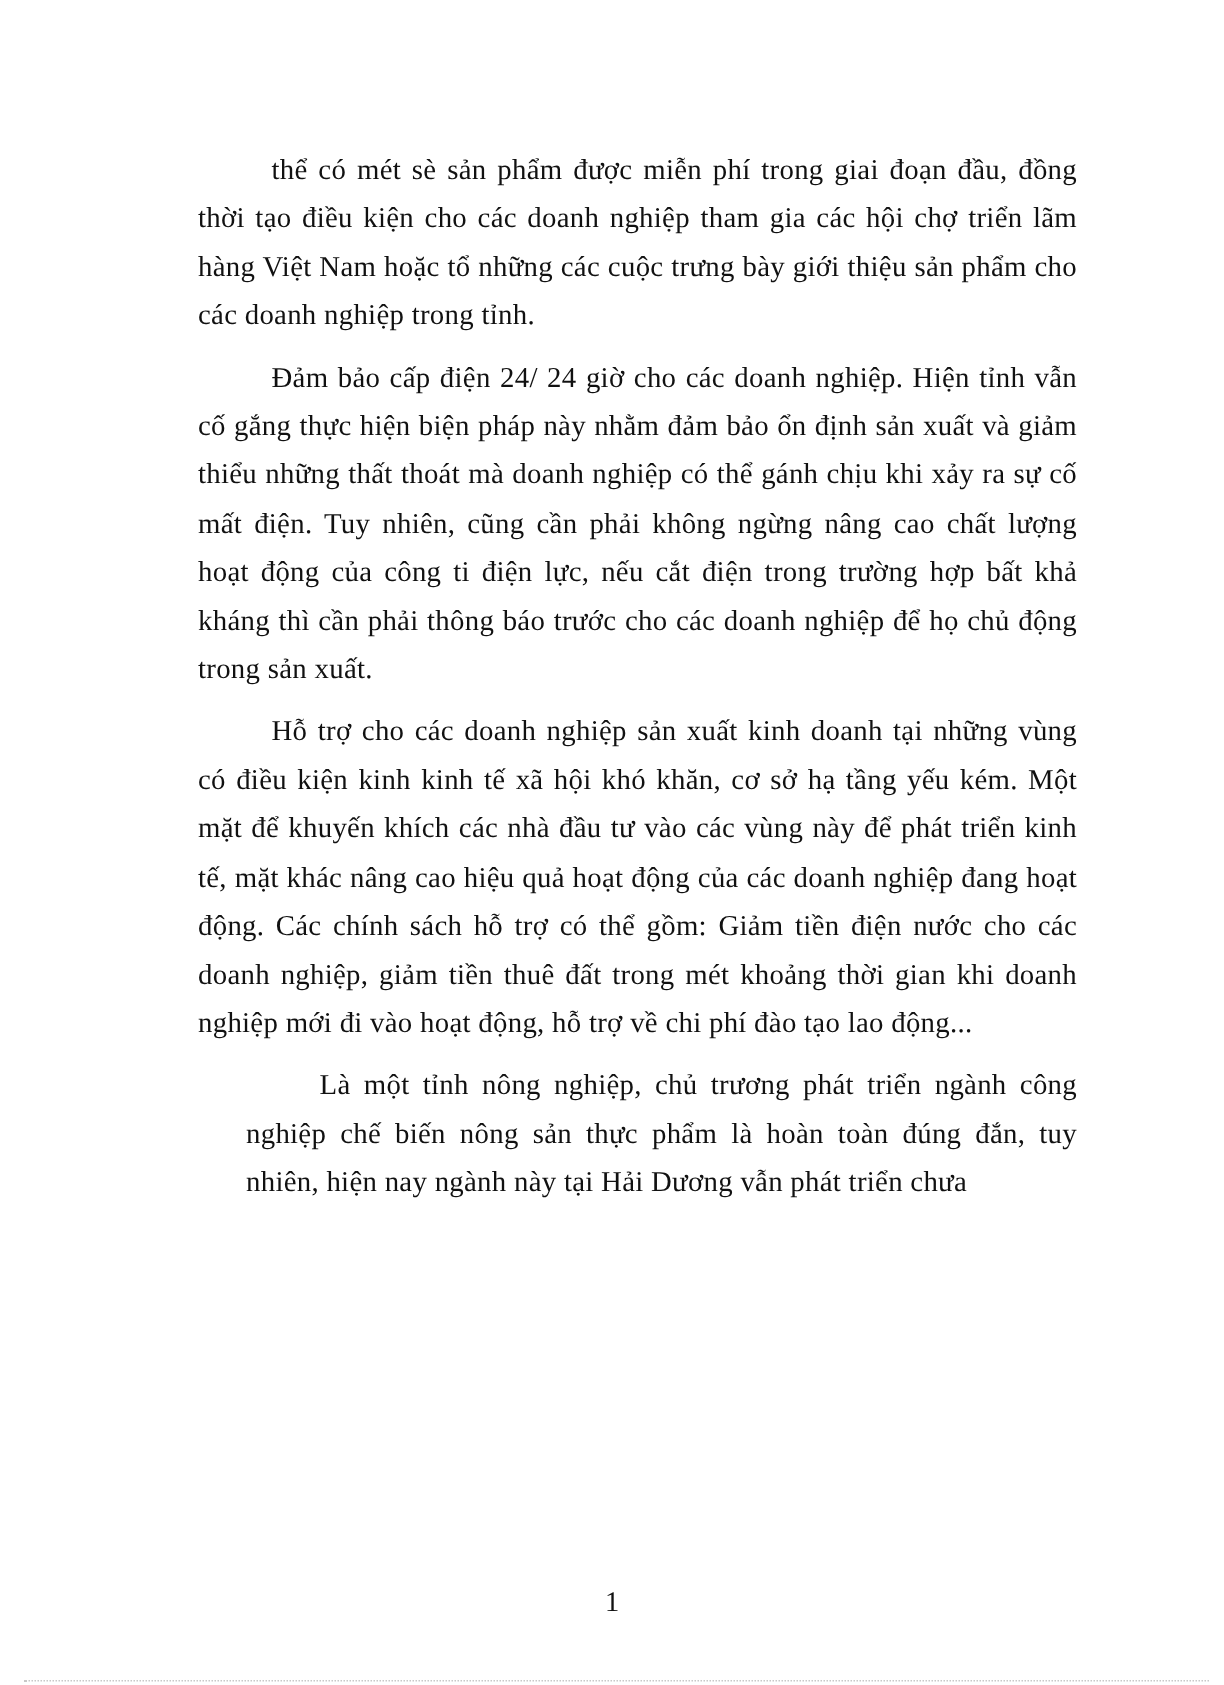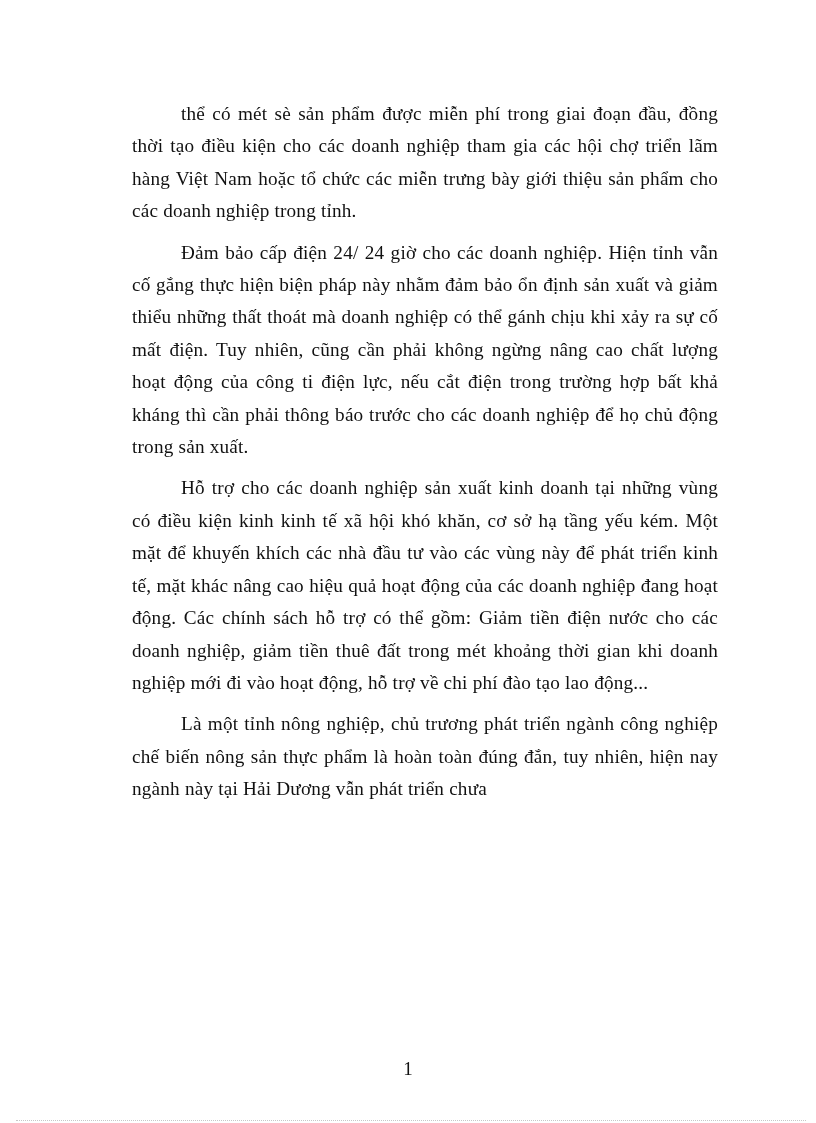--- a/index.html
+++ b/index.html
@@ -23,20 +23,20 @@
   }
   .page-border {
     position: absolute; left: 16px; right: 10px; top: 1120px;
     border-top: 1px dotted #c8c8c8; height: 0;
   }
 </style>
 </head>
 <body>
 
 <div class="page">
-  <p class="para">thể có mét sè sản phẩm được miễn phí trong giai đoạn đầu, đồng thời tạo điều kiện cho các doanh nghiệp tham gia các hội chợ triển lãm hàng Việt Nam hoặc tổ chức các miễn trưng bày giới thiệu sản phẩm cho các doanh nghiệp trong tỉnh.</p>
+  <p class="para">thể có mét sè sản phẩm được miễn phí trong giai đoạn đầu, đồng thời tạo điều kiện cho các doanh nghiệp tham gia các hội chợ triển lãm hàng Việt Nam hoặc tổ những các cuộc trưng bày giới thiệu sản phẩm cho các doanh nghiệp trong tỉnh.</p>
   <p class="para">Đảm bảo cấp điện 24/ 24 giờ cho các doanh nghiệp. Hiện tỉnh vẫn cố gắng thực hiện biện pháp này nhằm đảm bảo ổn định sản xuất và giảm thiểu những thất thoát mà doanh nghiệp có thể gánh chịu khi xảy ra sự cố mất điện. Tuy nhiên, cũng cần phải không ngừng nâng cao chất lượng hoạt động của công ti điện lực, nếu cắt điện trong trường hợp bất khả kháng thì cần phải thông báo trước cho các doanh nghiệp để họ chủ động trong sản xuất.</p>
   <p class="para">Hỗ trợ cho các doanh nghiệp sản xuất kinh doanh tại những vùng có điều kiện kinh kinh tế xã hội khó khăn, cơ sở hạ tầng yếu kém. Một mặt để khuyến khích các nhà đầu tư vào các vùng này để phát triển kinh tế, mặt khác nâng cao hiệu quả hoạt động của các doanh nghiệp đang hoạt động. Các chính sách hỗ trợ có thể gồm: Giảm tiền điện nước cho các doanh nghiệp, giảm tiền thuê đất trong mét khoảng thời gian khi doanh nghiệp mới đi vào hoạt động, hỗ trợ về chi phí đào tạo lao động...</p>
-  <p class="para" style="text-align-last: left;">Là một tỉnh nông nghiệp, chủ trương phát triển ngành công nghiệp chế biến nông sản thực phẩm là hoàn toàn đúng đắn, tuy nhiên, hiện nay ngành này tại Hải Dương vẫn phát triển chưa</p>
+  <p class="para" style="text-align-last: left; margin-left: 32px;">Là một tỉnh nông nghiệp, chủ trương phát triển ngành công nghiệp chế biến nông sản thực phẩm là hoàn toàn đúng đắn, tuy nhiên, hiện nay ngành này tại Hải Dương vẫn phát triển chưa</p>
 </div>
 
 <div class="page-number">1</div>
 <div class="page-border"></div>
 
 </body></html>

